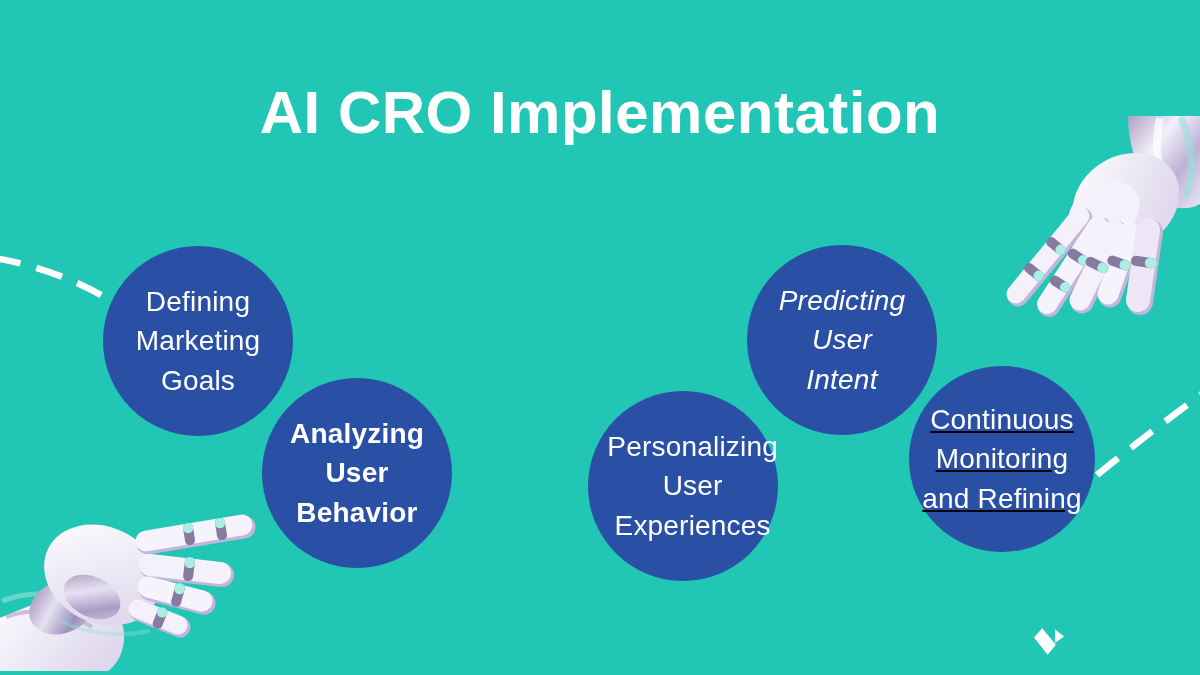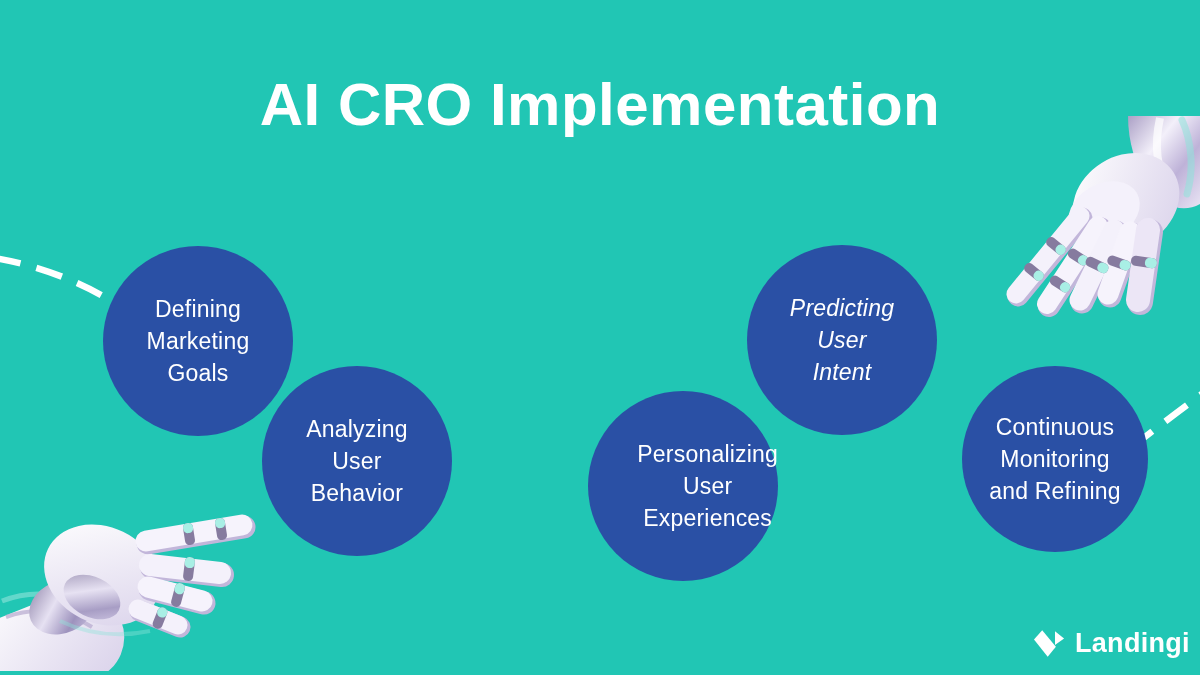--- a/index.html
+++ b/index.html
@@ -10,21 +10,21 @@
     width: 1200px;
     height: 675px;
     background: var(--background, #21c6b4);
     overflow: hidden;
   }
 
   .title {
     position: absolute;
     left: 0; right: 0;
     top: 68px;
-    margin: 4px;
+    margin: 12px;
     text-align: center;
     color: var(--text, #ffffff);
     font-size: 60px;
     font-weight: 700;
     letter-spacing: 0.5px;
     line-height: 1.1;
   }
 
   .overlay {
     position: absolute;
@@ -44,31 +44,31 @@
     height: 190px;
     border-radius: 50%;
     background: var(--circle, #2a50a5);
     display: flex;
     align-items: center;
     justify-content: center;
     text-align: center;
   }
   .circle-label {
     color: var(--text, #ffffff);
-    font-size: 23px;
+    font-size: 28px;
     line-height: 1.4;
     white-space: pre-line;
     letter-spacing: 0.2px;
   }
   .c1 { left: 103px; top: 246px; }
-  .c2 { left: 262px; top: 366px; }
+  .c2 { left: 262px; top: 378px; font-weight: bold; }
   .c3 { left: 423px; top: 244px; }
   .c4 { left: 588px; top: 391px; justify-content: flex-end; }
   .c5 { left: 747px; top: 245px; font-style: italic; }
-  .c6 { left: 962px; top: 366px; width: 186px; height: 186px; }
+  .c6 { left: 909px; top: 366px; width: 186px; height: 186px; text-decoration: underline; }
 
   .hand { position: absolute; pointer-events: none; }
   .hand-tr { top: 116px; right: 0; }
   .hand-bl { left: 0; bottom: 0; }
 
   .logo {
     position: absolute;
     left: 1034px;
     top: 628px;
     display: flex;
@@ -232,16 +232,15 @@
     <span class="circle-label">Continuous
 Monitoring
 and Refining</span>
   </div>
 
   <div class="logo">
     <svg width="31" height="28" viewBox="0 0 34 30">
       <path d="M9,0 L24,18 L15,29 L0,10 Z" fill="#ffffff"></path>
       <path d="M23,1 L33,9 L23,16 Z" fill="#ffffff"></path>
     </svg>
-    <span class="logo-text">Landingi</span>
   </div>
 
 </div>
 
 </body></html>

